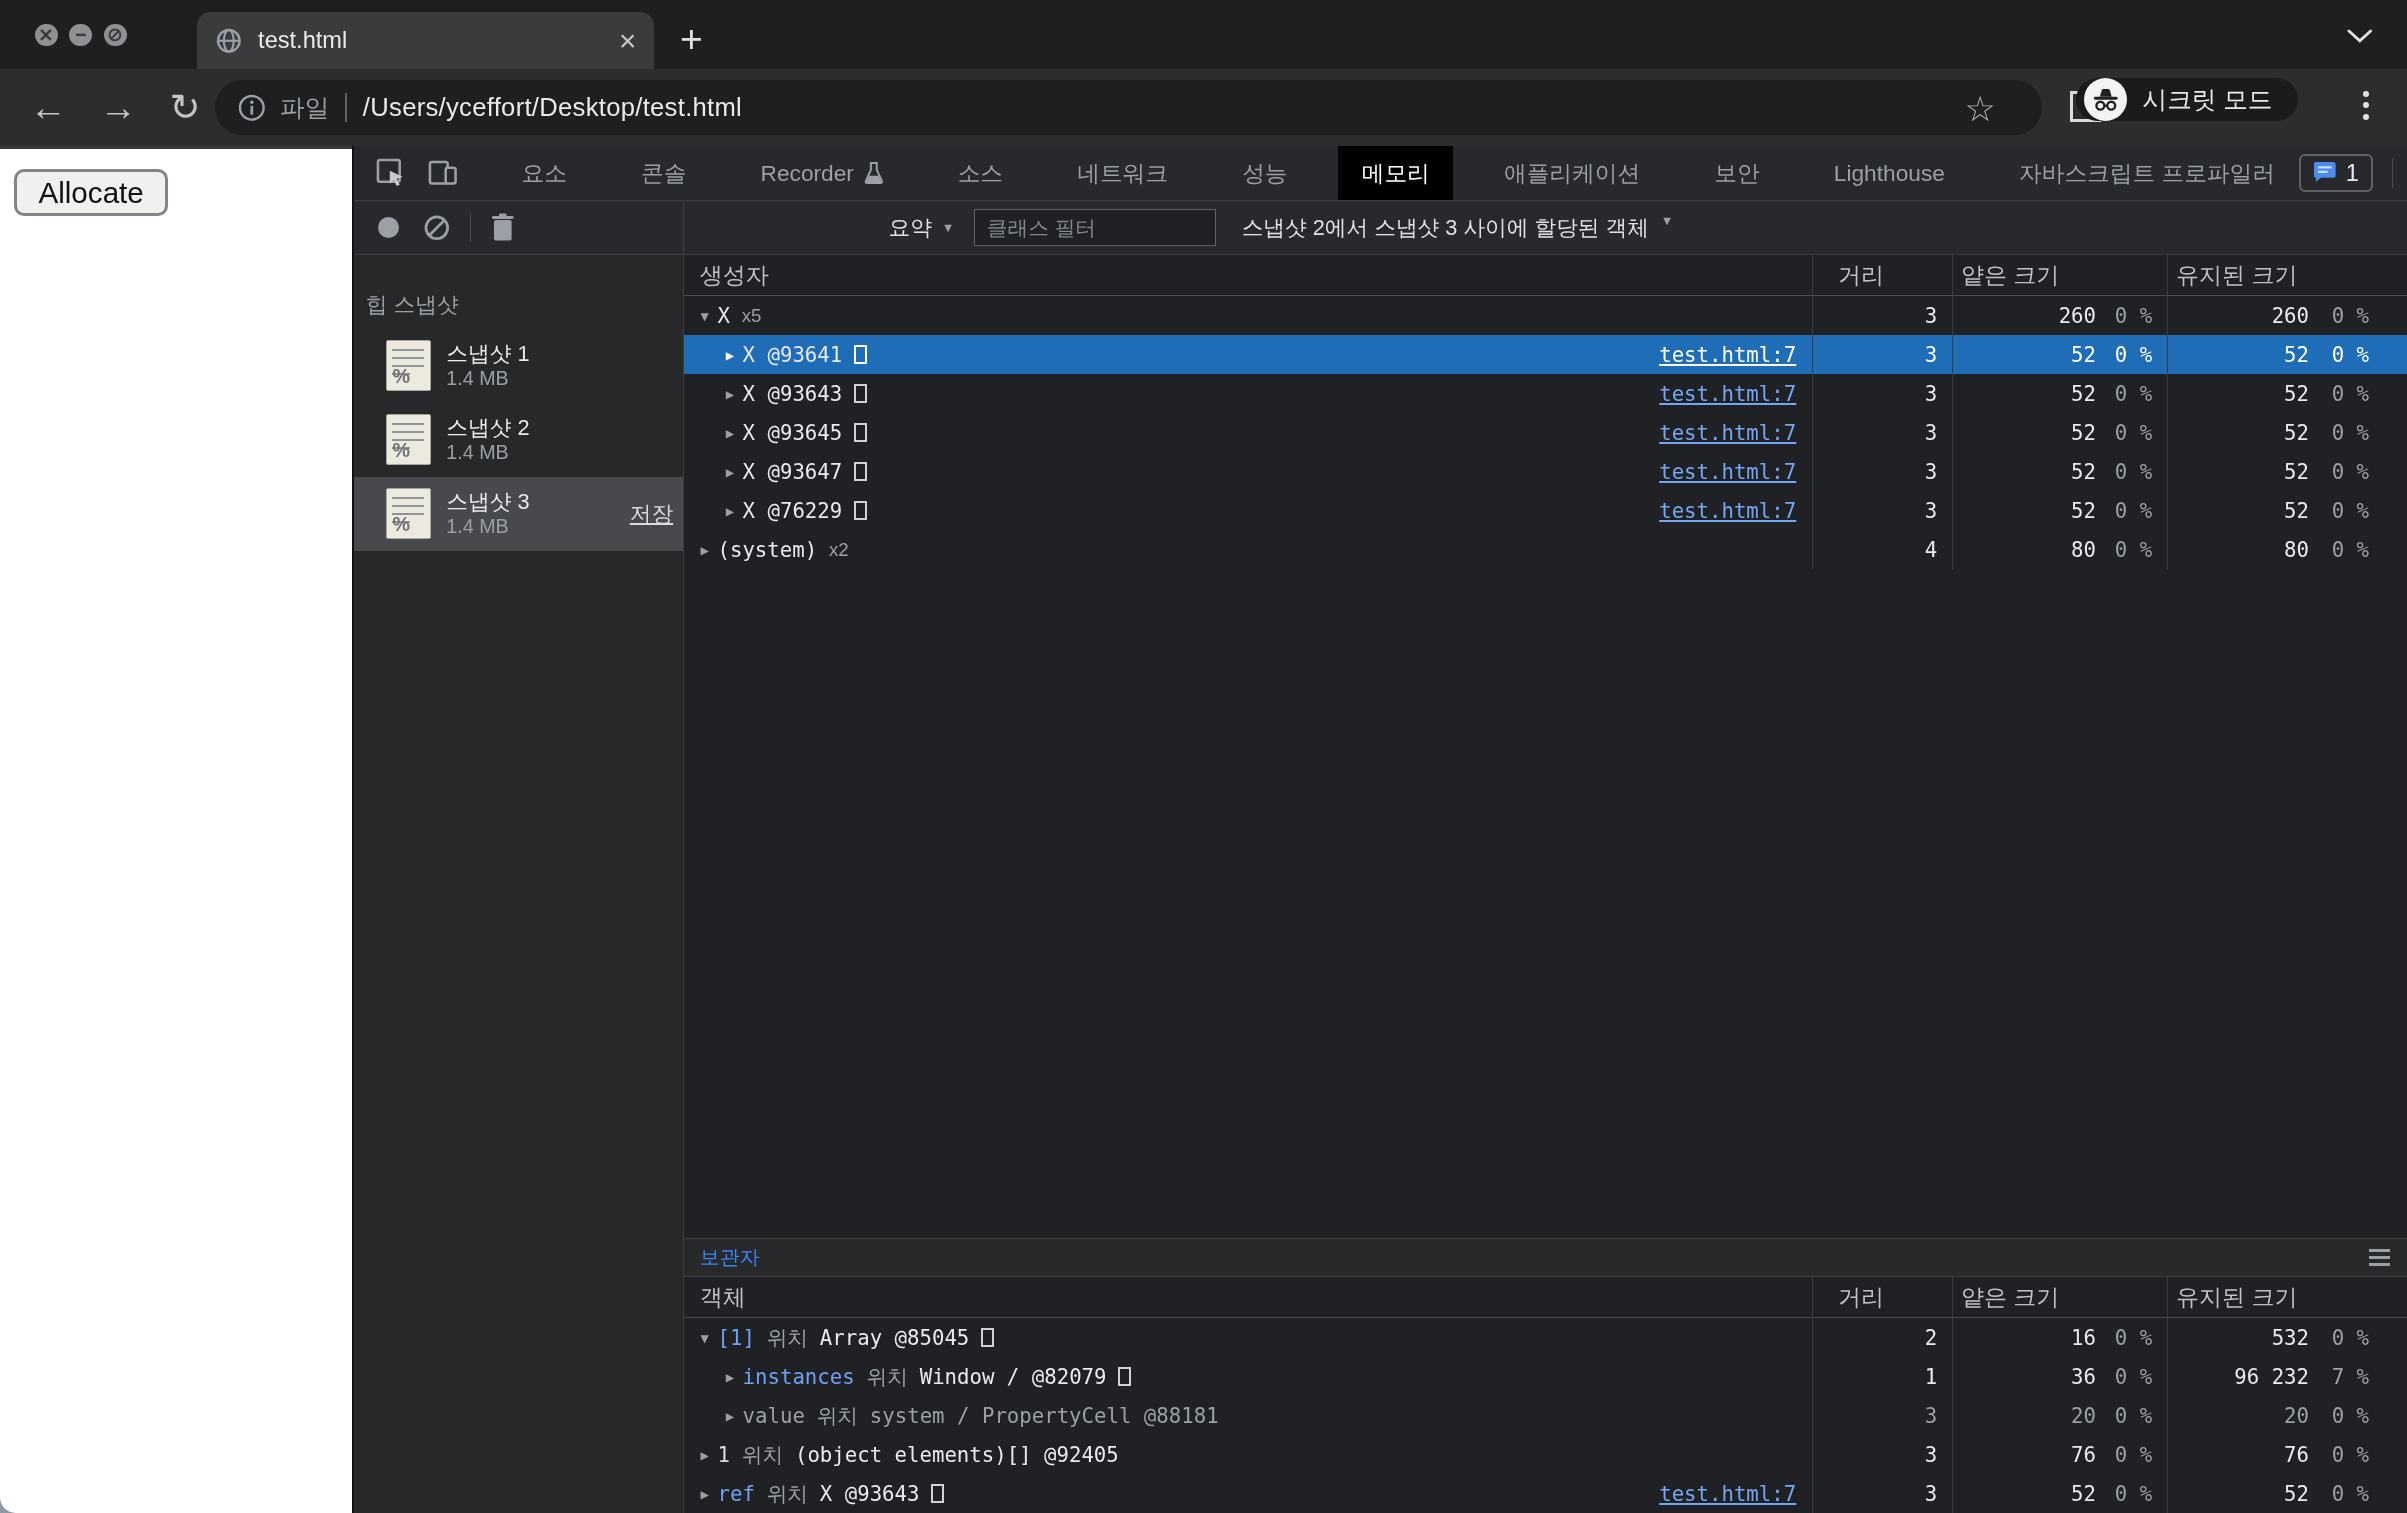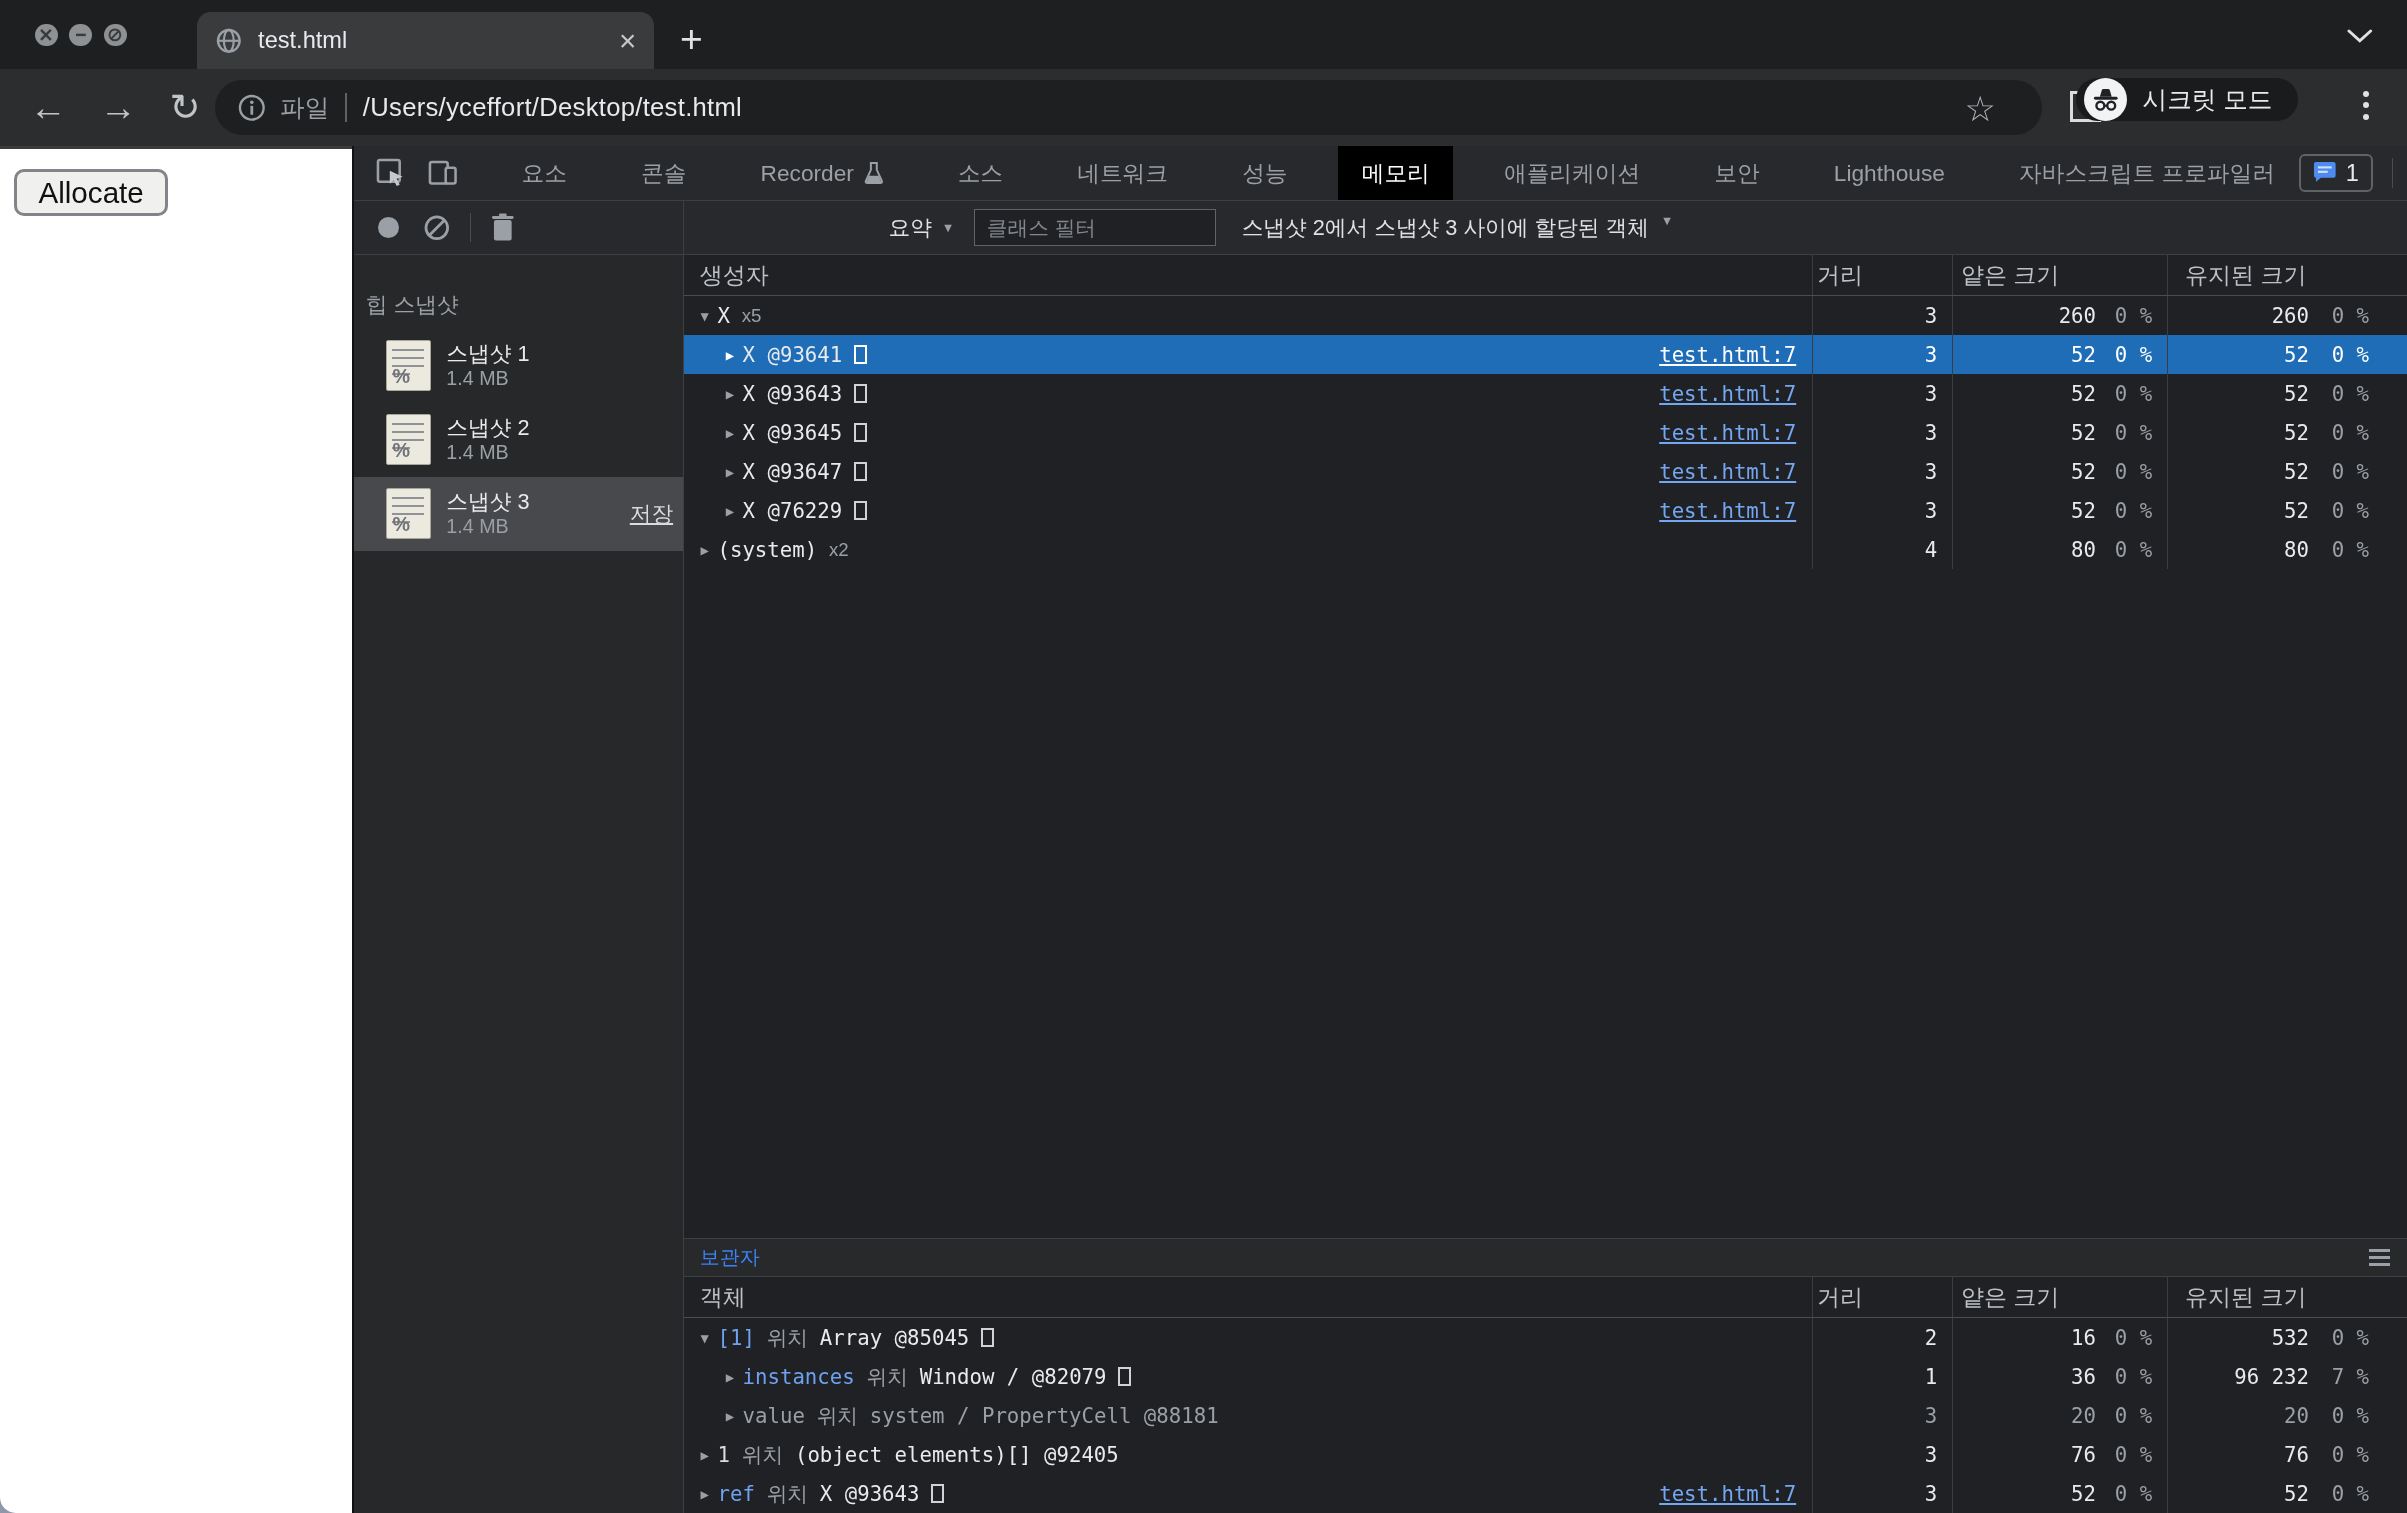--- a/index.html
+++ b/index.html
@@ -71,23 +71,23 @@
   .snap-icon i { position:absolute; left:5.9px; right:5.9px; height:2px; background:#8f9398; }
   .snap-icon .pc { position:absolute; right:3.9px; bottom:2px; font-size:19.7px; font-weight:bold; color:#6f7377; font-style:normal; background:none; height:auto; }
   .snap-meta { margin-left:15.8px; }
   .snap-title { color:#e8eaed; font-size:21.7px; line-height:25.6px; }
   .snap-size { color:#9aa0a6; font-size:19.7px; line-height:23.6px; }
   .snap-save { margin-left:auto; margin-right:9.9px; color:#d9dbde; font-size:21.7px; text-decoration:underline; }
 
   .dt-main { flex:1; display:flex; flex-direction:column; min-width:0; }
   .grid-hdr { height:41px; display:flex; border-bottom:1px solid #494c50; flex:0 0 auto; align-items:center; font-size:23px; color:#bdc1c6; }
   .h-name { flex:1; padding-left:15.8px; }
-  .col-d { width:140px; border-left:1px solid #3a3d41; height:100%; display:flex; align-items:center; padding-left:4px; }
+  .col-d { width:140px; border-left:1px solid #3a3d41; height:100%; display:flex; align-items:center; padding-left:25px; }
   .col-s { width:215px; border-left:1px solid #3a3d41; height:100%; display:flex; align-items:center; padding-left:7.9px; }
-  .col-r { width:241px; border-left:1px solid #3a3d41; height:100%; display:flex; align-items:center; padding-left:17px; }
+  .col-r { width:241px; border-left:1px solid #3a3d41; height:100%; display:flex; align-items:center; padding-left:8px; }
   .rows { flex:0 0 auto; }
   .grow { flex:1; }
   .row { height:39px; display:flex; align-items:stretch; font-size:20.7px; }
   .row.sel { background:#1e6db6; }
   .cell-name { flex:1; position:relative; display:flex; align-items:center; font-family:"DejaVu Sans Mono",monospace; color:#e8eaed; min-width:0; }
   .arrow { width:25.6px; text-align:center; color:#9aa0a6; font-size:13.8px; flex:0 0 auto; }
   .row.sel .arrow { color:#fff; }
   .cnt { color:#9aa0a6; font-size:18.7px; margin-left:11.8px; font-family:"Liberation Sans",sans-serif; }
   .idbox { display:inline-block; width:12.8px; height:18.7px; border:2px solid #cfd2d6; margin-left:11.8px; }
   .row.sel .idbox { border-color:#fff; }

